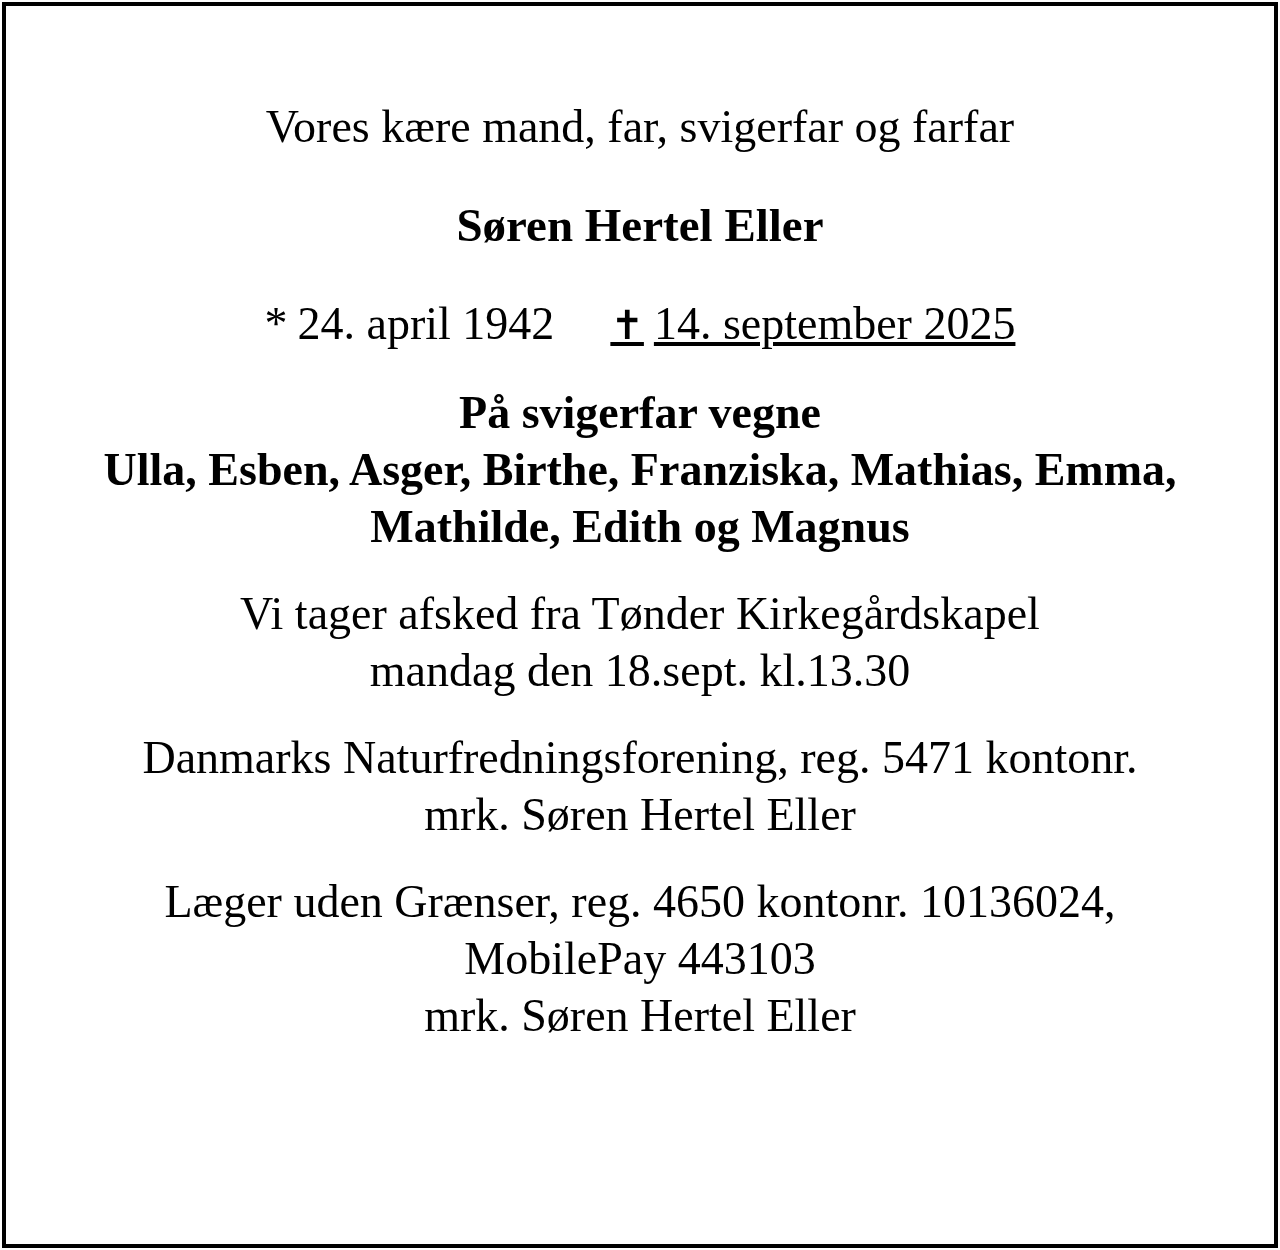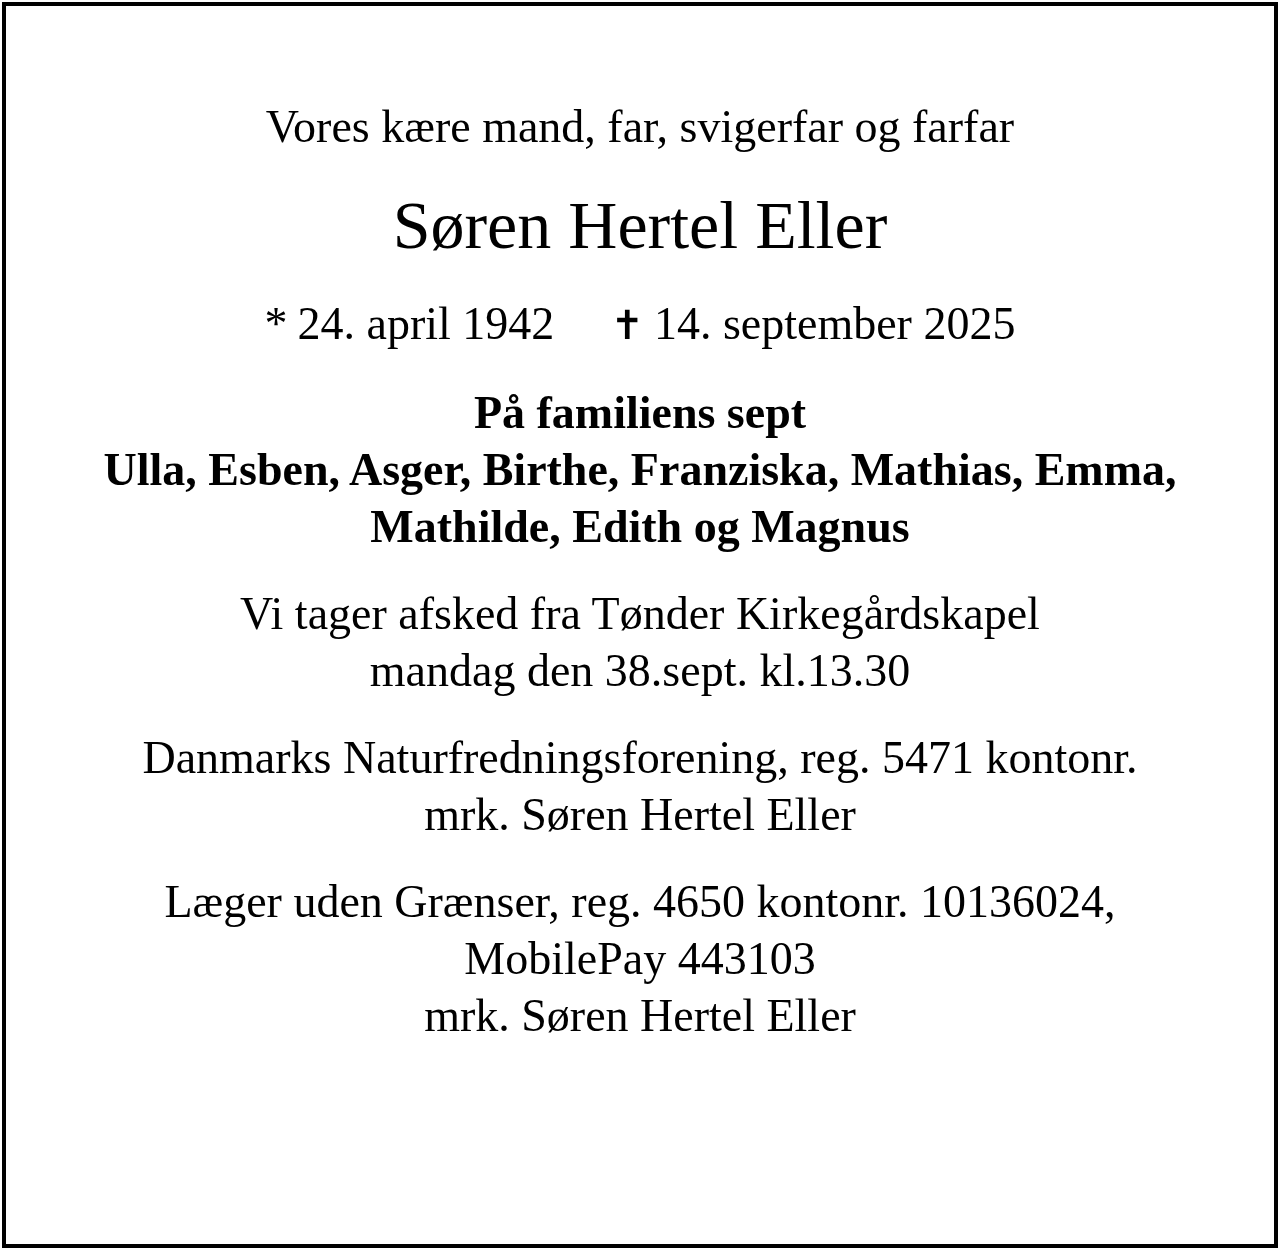--- a/index.html
+++ b/index.html
@@ -34,30 +34,31 @@
   }
   .para:first-child {
     margin-top: 0;
   }
   .line {
     font-size: 46px;
     line-height: 57px;
     white-space: nowrap;
   }
   .title-line {
-    font-size: 68px;
+    font-size: 47px;
     line-height: 80px;
-    font-weight: normal;
+    font-weight: bold;
     white-space: nowrap;
   }
   .bold {
     font-weight: bold;
   }
   .dates .death-part {
     margin-left: 56px;
+    text-decoration: underline;
   }
   .birth-symbol {
     margin-right: 10px;
   }
   .death-symbol {
     font-family: "DejaVu Sans", sans-serif;
     font-weight: bold;
     font-size: 40px;
     margin-right: 10px;
   }
@@ -77,28 +78,28 @@
     </div>
 
     <div class="para dates">
       <div class="line">
         <span class="birth-part"><span class="birth-symbol">*</span><span>24. april 1942</span></span><span class="death-part"><span class="death-symbol">✝</span><span>14. september 2025</span></span>
       </div>
     </div>
 
 
     <div class="para">
-      <div class="line bold">På familiens sept</div>
+      <div class="line bold">På svigerfar vegne</div>
       <div class="line bold">Ulla, Esben, Asger, Birthe, Franziska, Mathias, Emma,</div>
       <div class="line bold">Mathilde, Edith og Magnus</div>
     </div>
 
     <div class="para">
       <div class="line">Vi tager afsked fra Tønder Kirkegårdskapel</div>
-      <div class="line">mandag den 38.sept. kl.13.30</div>
+      <div class="line">mandag den 18.sept. kl.13.30</div>
     </div>
 
     <div class="para">
       <div class="line">Danmarks Naturfredningsforening, reg. 5471 kontonr.</div>
       <div class="line">mrk. Søren Hertel Eller</div>
     </div>
 
     <div class="para">
       <div class="line">Læger uden Grænser, reg. 4650 kontonr. 10136024,</div>
       <div class="line">MobilePay 443103</div>

